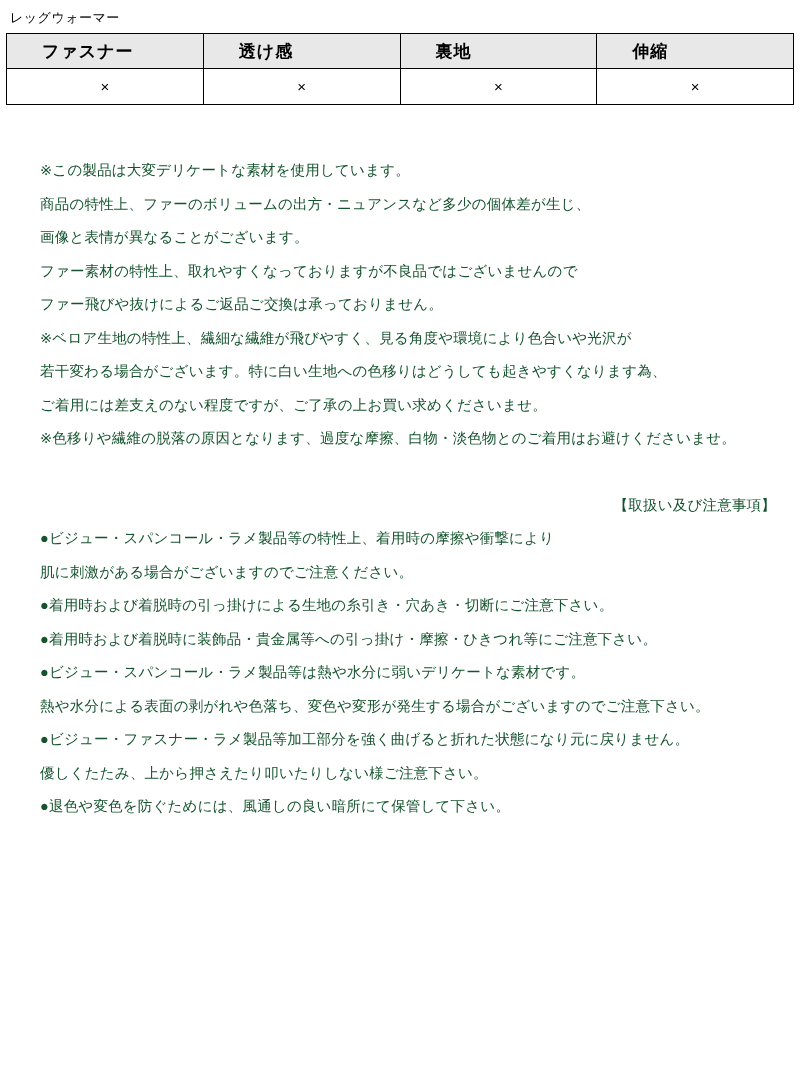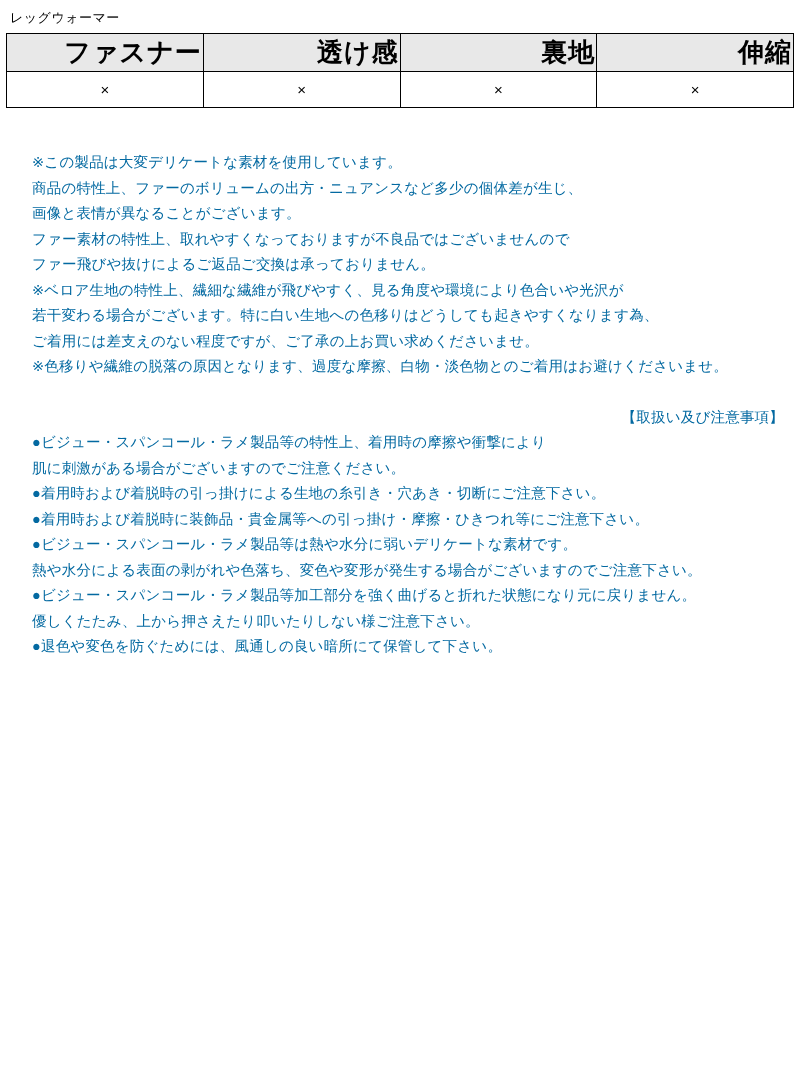--- a/index.html
+++ b/index.html
@@ -35,49 +35,49 @@
     position: absolute;
     left: 6px;
     top: 33px;
     width: 788px;
     border-collapse: collapse;
     table-layout: fixed;
   }
   .spec-table th {
     border: 1px solid #000;
     background: #e8e8e8;
-    font-size: 26px;
+    font-size: 17px;
     font-weight: bold;
     letter-spacing: 1px;
     height: 32px;
-    text-align: right;
+    text-align: left;
     color: #000;
     padding-left: 35px;
   }
   .spec-table td {
     border: 1px solid #000;
     background: #ffffff;
     font-size: 15px;
     height: 33px;
     text-align: center;
     color: #000;
   }
   .notes {
     position: absolute;
     left: 28px;
     top: 148px;
     width: 760px;
   }
   .notes p {
-    margin: 4px;
+    margin: 12px;
     font-size: 14.5px;
     line-height: 21.5px;
     letter-spacing: 0.2px;
     white-space: nowrap;
-    color: #0369a1;
+    color: #14532d;
   }
   .block-gap {
     height: 21px;
   }
   .section-heading {
     font-size: 14.5px;
     line-height: 21.5px;
     color: #000;
     text-align: right;
   }
@@ -121,18 +121,18 @@
 
     <div class="block-gap"></div>
 
     <p class="section-heading">【取扱い及び注意事項】</p>
     <p>●ビジュー・スパンコール・ラメ製品等の特性上、着用時の摩擦や衝撃により</p>
     <p>肌に刺激がある場合がございますのでご注意ください。</p>
     <p>●着用時および着脱時の引っ掛けによる生地の糸引き・穴あき・切断にご注意下さい。</p>
     <p>●着用時および着脱時に装飾品・貴金属等への引っ掛け・摩擦・ひきつれ等にご注意下さい。</p>
     <p>●ビジュー・スパンコール・ラメ製品等は熱や水分に弱いデリケートな素材です。</p>
     <p>熱や水分による表面の剥がれや色落ち、変色や変形が発生する場合がございますのでご注意下さい。</p>
-    <p>●ビジュー・スパンコール・ラメ製品等加工部分を強く曲げると折れた状態になり元に戻りません。</p>
+    <p>●ビジュー・ファスナー・ラメ製品等加工部分を強く曲げると折れた状態になり元に戻りません。</p>
     <p>優しくたたみ、上から押さえたり叩いたりしない様ご注意下さい。</p>
     <p>●退色や変色を防ぐためには、風通しの良い暗所にて保管して下さい。</p>
   </div>
 
 </div>
 
 </body></html>

